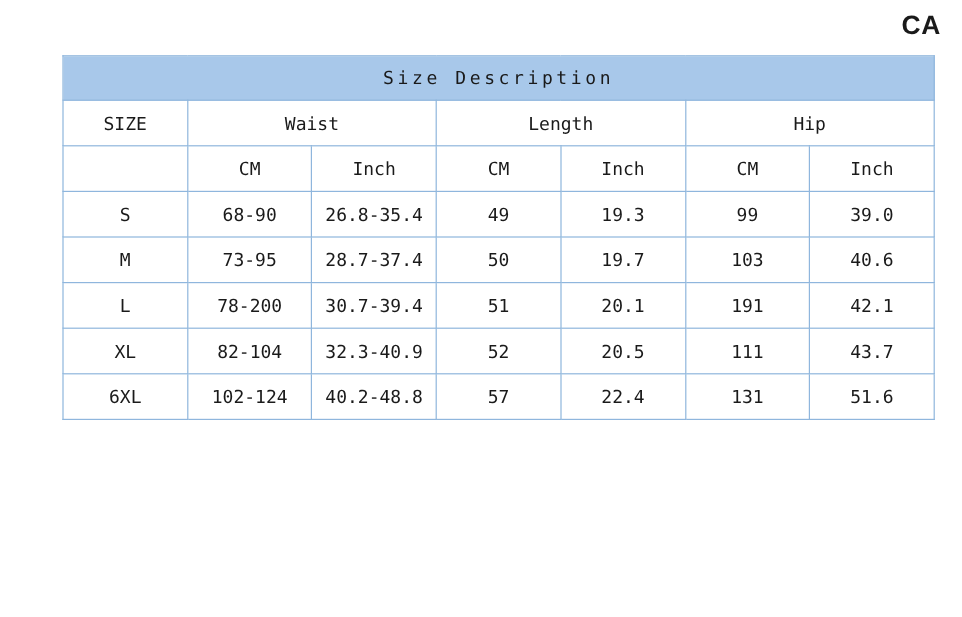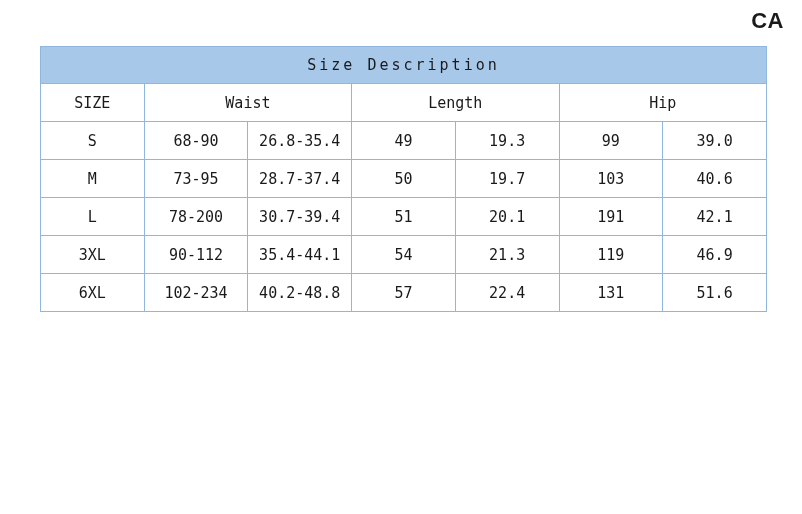--- a/index.html
+++ b/index.html
@@ -23,21 +23,21 @@
     top: 8px;
     right: 18px;
     font-family: "Liberation Sans", sans-serif;
     font-weight: bold;
     font-size: 22px;
     color: #1a1a1a;
     letter-spacing: 0.5px;
   }
   .table-wrap {
     position: absolute;
-    left: 40px;
+    left: 52px;
     top: 46px;
     width: 593px;
   }
   table.size-table {
     border-collapse: collapse;
     width: 727px;
     table-layout: fixed;
   }
   table.size-table td,
   table.size-table th {
@@ -105,20 +105,29 @@
       <tbody>
         <tr>
           <td class="title-cell" colspan="7">Size Description</td>
         </tr>
         <tr>
           <td class="group-head c-size">SIZE</td>
           <td class="group-head" colspan="2">Waist</td>
           <td class="group-head" colspan="2">Length</td>
           <td class="group-head" colspan="2">Hip</td>
         </tr>
+        <tr>
+          <td class="unit-cm c-size"></td>
+          <td class="unit-cm c-cm">CM</td>
+          <td class="unit-inch c-inch">Inch</td>
+          <td class="unit-cm c-cm">CM</td>
+          <td class="unit-inch c-inch">Inch</td>
+          <td class="unit-cm c-cm">CM</td>
+          <td class="unit-inch c-inch">Inch</td>
+        </tr>
 
         <tr>
           <td class="sz">S</td>
           <td class="val-cm">68-90</td>
           <td class="val-inch">26.8-35.4</td>
           <td class="val-cm">49</td>
           <td class="val-inch">19.3</td>
           <td class="val-cm">99</td>
           <td class="val-inch">39.0</td>
         </tr>
@@ -134,31 +143,31 @@
         <tr>
           <td class="sz">L</td>
           <td class="val-cm">78-200</td>
           <td class="val-inch">30.7-39.4</td>
           <td class="val-cm">51</td>
           <td class="val-inch">20.1</td>
           <td class="val-cm">191</td>
           <td class="val-inch">42.1</td>
         </tr>
         <tr>
-          <td class="sz">3XL</td>
-          <td class="val-cm">90-112</td>
-          <td class="val-inch">35.4-44.1</td>
-          <td class="val-cm">54</td>
-          <td class="val-inch">21.3</td>
-          <td class="val-cm">119</td>
-          <td class="val-inch">46.9</td>
+          <td class="sz">XL</td>
+          <td class="val-cm">82-104</td>
+          <td class="val-inch">32.3-40.9</td>
+          <td class="val-cm">52</td>
+          <td class="val-inch">20.5</td>
+          <td class="val-cm">111</td>
+          <td class="val-inch">43.7</td>
         </tr>
         <tr>
           <td class="sz">6XL</td>
-          <td class="val-cm">102-234</td>
+          <td class="val-cm">102-124</td>
           <td class="val-inch">40.2-48.8</td>
           <td class="val-cm">57</td>
           <td class="val-inch">22.4</td>
           <td class="val-cm">131</td>
           <td class="val-inch">51.6</td>
         </tr>
       </tbody>
     </table>
   </div>
 

